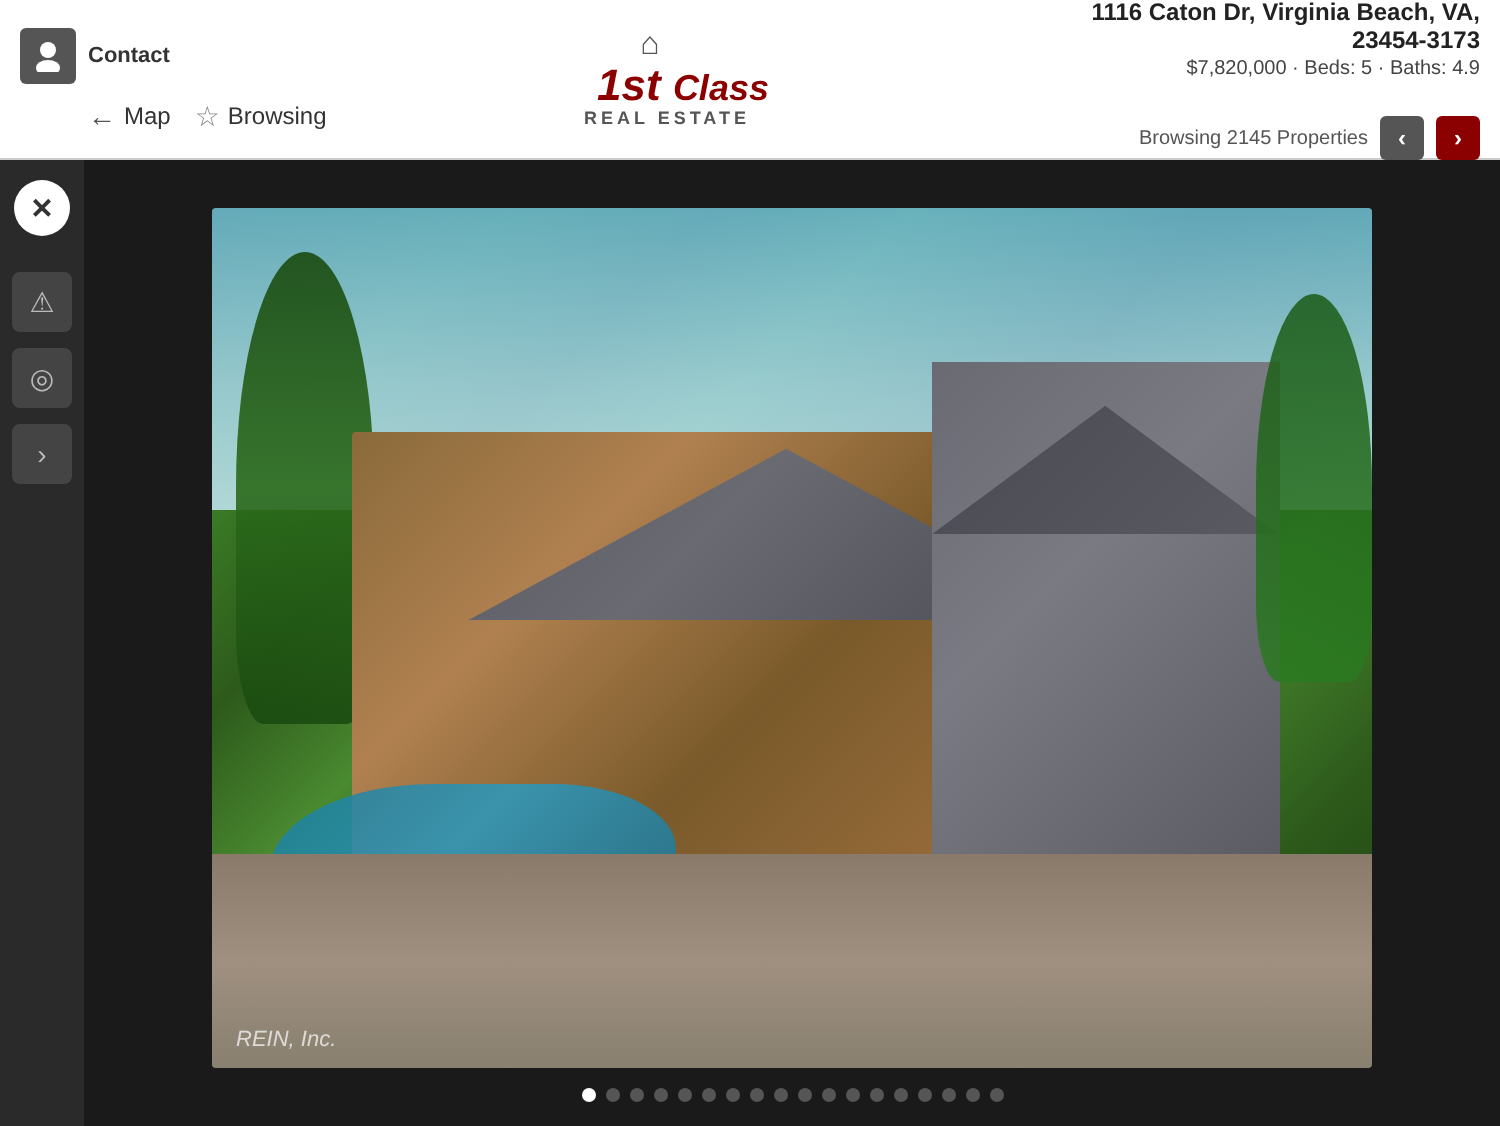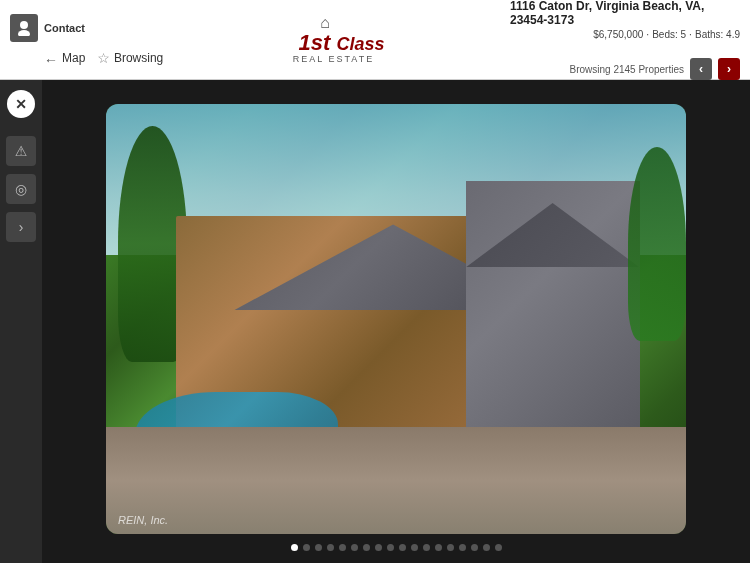--- a/index.html
+++ b/index.html
@@ -91,37 +91,37 @@
       font-size: 18px;
       font-style: italic;
       font-weight: bold;
       color: #8b0000;
       margin-top: 20px;
     }
     .logo-text-re {
       font-size: 9px;
       letter-spacing: 2px;
       color: #555;
-      font-weight: 400;
+      font-weight: 700;
       padding-left: 17px;
     }
 
     
     .header-right {
       width: 230px;
       display: flex;
       flex-direction: column;
       align-items: flex-end;
       gap: 2px;
     }
     .property-address {
       font-size: 12px;
       font-weight: 700;
       color: #222;
-      text-align: left;
+      text-align: right;
     }
     .property-details {
       font-size: 10px;
       color: #444;
       text-align: right;
     }
     .browse-row {
       display: flex;
       align-items: center;
       gap: 6px;
@@ -219,21 +219,20 @@
         #2d5a1b 25%,
         #4a8a30 35%,
         #1a3d10 50%,
         #2d5a1b 60%,
         #4a8a30 70%,
         #2d5a1b 85%,
         #1a3d10 100%
       );
       position: relative;
       overflow: hidden;
-      border-radius: 12px;
     }
 
     
     .sky {
       position: absolute;
       top: 0; left: 0; right: 0;
       height: 35%;
       background: linear-gradient(180deg, #6db8d4 0%, #a8d8ea 60%, #c5e8f5 100%);
       opacity: 0.85;
     }
@@ -358,21 +357,21 @@
           <span class="logo-text-1st">1st </span><span class="logo-text-class">Class</span>
         </div>
         <div class="logo-text-re">REAL ESTATE</div>
       </div>
     </div>
   </div>
 
   <div class="header-right">
     <div class="property-address">1116 Caton Dr, Virginia Beach, VA, 23454-3173</div>
     <div class="property-details">
-      <span>$6,750,000</span>
+      <span>$7,820,000</span>
       <span> · </span>
       <span>Beds: 5</span>
       <span> · </span>
       <span>Baths: 4.9</span>
     </div>
     <div class="browse-row">
       <span class="browse-text">Browsing 2145 Properties</span>
       <div class="nav-arrow-btn">
         <span>‹</span>
       </div>

